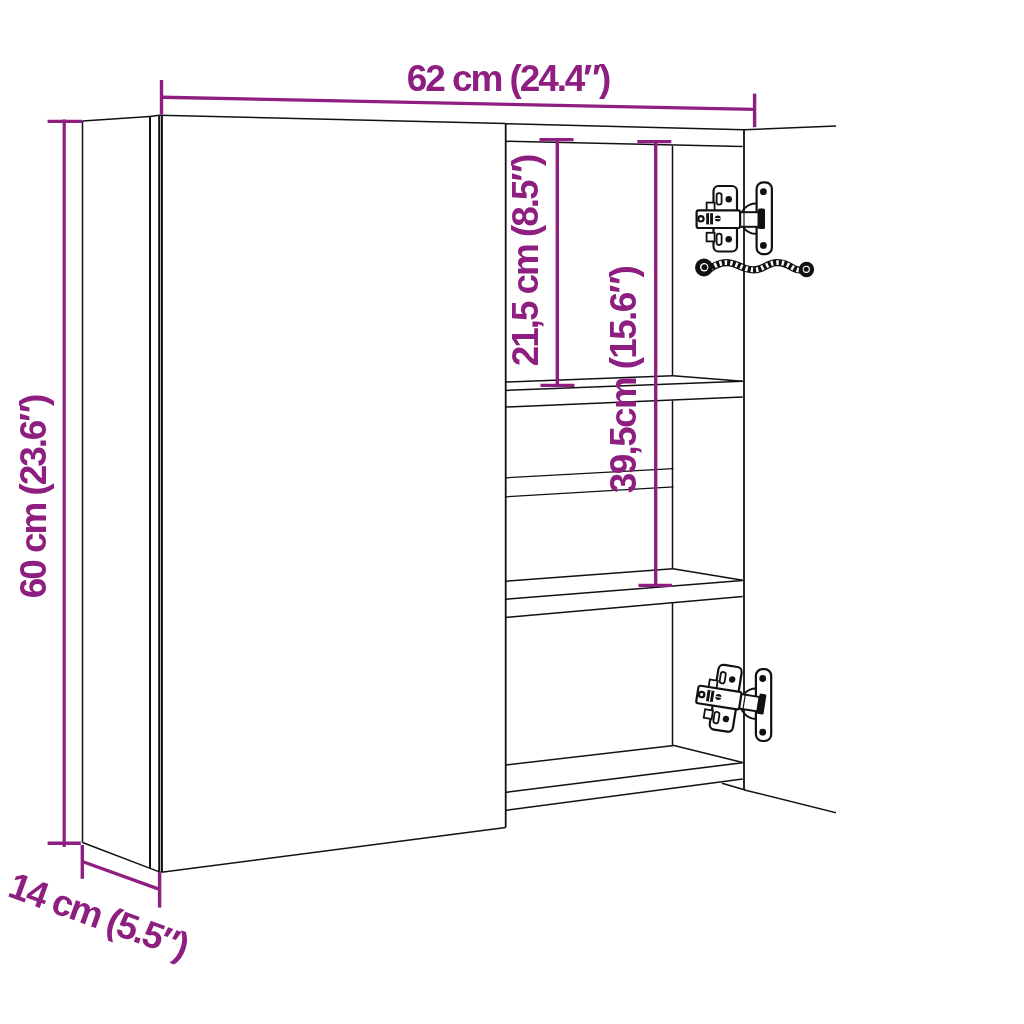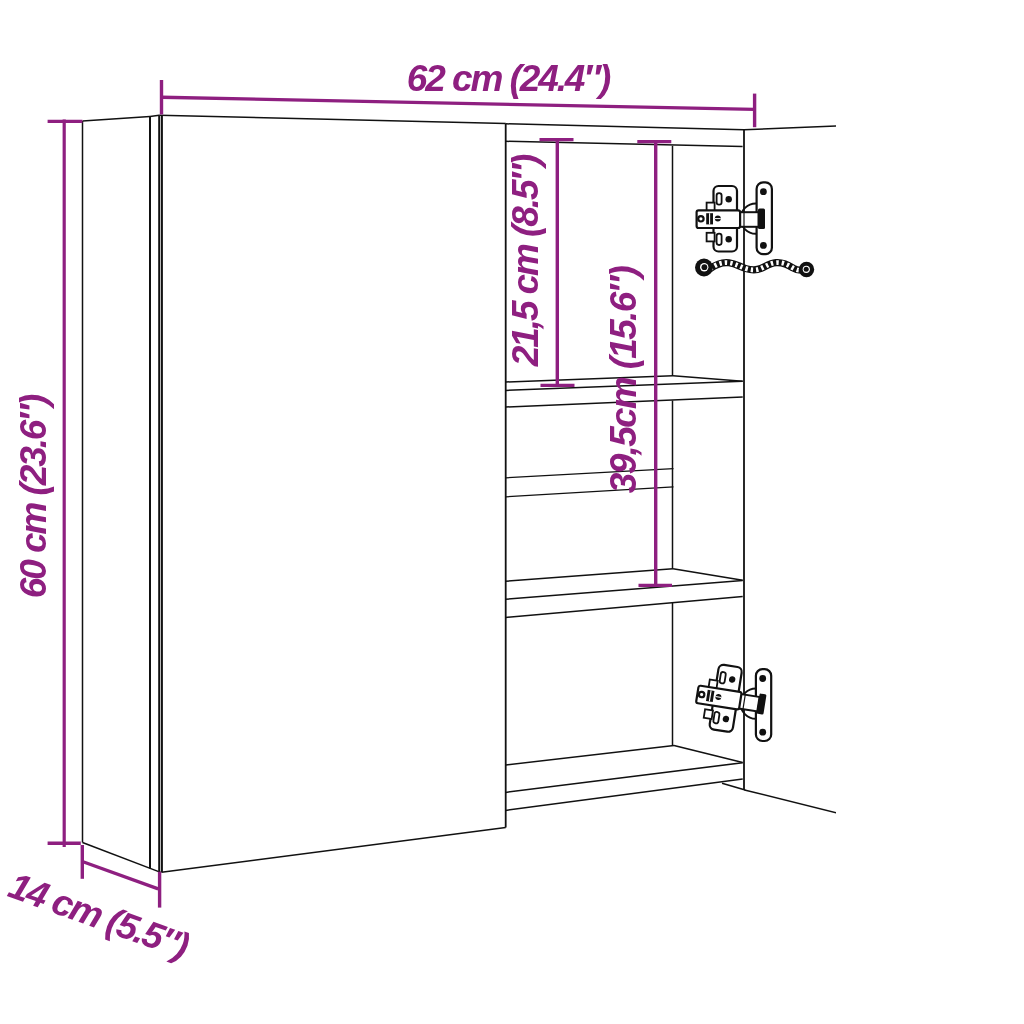--- a/index.html
+++ b/index.html
@@ -1,16 +1,16 @@
 <!DOCTYPE html>
 <html><head>
 <meta charset="utf-8">
 <style>
   html,body{margin:0;padding:0;background:#fff;}
-  #page{width:836px;height:1024px;position:relative;background:#fff;overflow:hidden;font-style:italic;}
+  #page{width:836px;height:1024px;position:relative;background:#fff;overflow:hidden;}
   text{font-family:"Liberation Sans",sans-serif;font-weight:700;}
 </style>
 </head>
 <body>
 <div id="page">
 <svg width="1024" height="1024" viewBox="0 0 1024 1024">
 <rect x="0" y="0" width="1024" height="1024" fill="#ffffff"></rect>
 
 <g stroke="#111" fill="none" stroke-width="1.5">
   <line x1="82.5" y1="121" x2="82.5" y2="842.5"></line>

